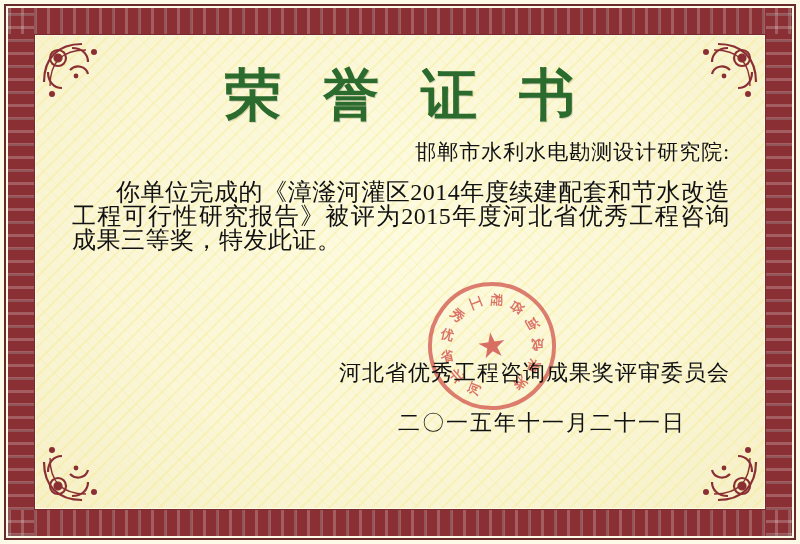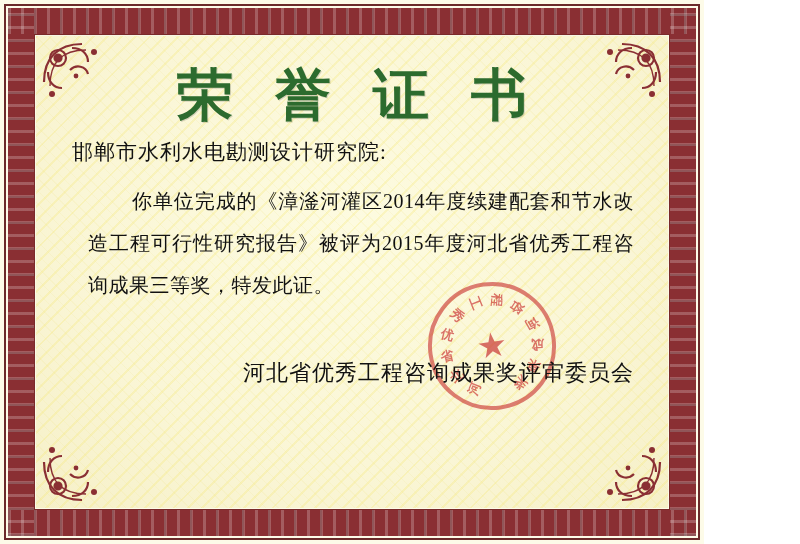--- a/index.html
+++ b/index.html
@@ -9,21 +9,21 @@
   }
   body {
     width: 800px;
     height: 544px;
     overflow: hidden;
     font-family: "Liberation Serif", serif;
   }
 
   .certificate {
     position: relative;
-    width: 704px;
+    width: 800px;
     height: 544px;
     box-sizing: border-box;
     background: #fdfbe8;
   }
 
   
   .frame-outer {
     position: absolute;
     left: 4px; top: 4px; right: 4px; bottom: 4px;
     border: 2px solid #6b2a2a;
@@ -126,29 +126,29 @@
     left: 36px;
     right: 34px;
     top: 102px;
     color: #111;
   }
   .salutation {
     font-size: 21px;
     letter-spacing: 1px;
     margin-bottom: 14px;
     color: #111;
+    text-align: right;
   }
   .para {
-    font-size: 20px;
-    line-height: 42px;
+    font-size: 24px;
+    line-height: 24px;
     text-indent: 44px;
     letter-spacing: 0.5px;
     color: #111;
     text-align: justify;
-    margin-left: 16px;
   }
 
   
   .seal {
     position: absolute;
     left: 392px;
     top: 246px;
     width: 128px;
     height: 128px;
     border-radius: 50%;
@@ -300,15 +300,16 @@
           <span style="transform: rotate(13.6364deg) translate(0px, -46px) rotate(90deg) translate(-50%, -50%);">程</span>
           <span style="transform: rotate(40.9091deg) translate(0px, -46px) rotate(90deg) translate(-50%, -50%);">咨</span>
           <span style="transform: rotate(68.1818deg) translate(0px, -46px) rotate(90deg) translate(-50%, -50%);">询</span>
           <span style="transform: rotate(95.4545deg) translate(0px, -46px) rotate(90deg) translate(-50%, -50%);">成</span>
           <span style="transform: rotate(122.727deg) translate(0px, -46px) rotate(90deg) translate(-50%, -50%);">果</span>
           <span style="transform: rotate(150deg) translate(0px, -46px) rotate(90deg) translate(-50%, -50%);">奖</span>
         </div>
     </div>
 
     <div class="signature">河北省优秀工程咨询成果奖评审委员会</div>
+    <div class="sig-date">二〇一五年十一月二十一日</div>
 
   </div>
 </div>
 
 </body></html>

